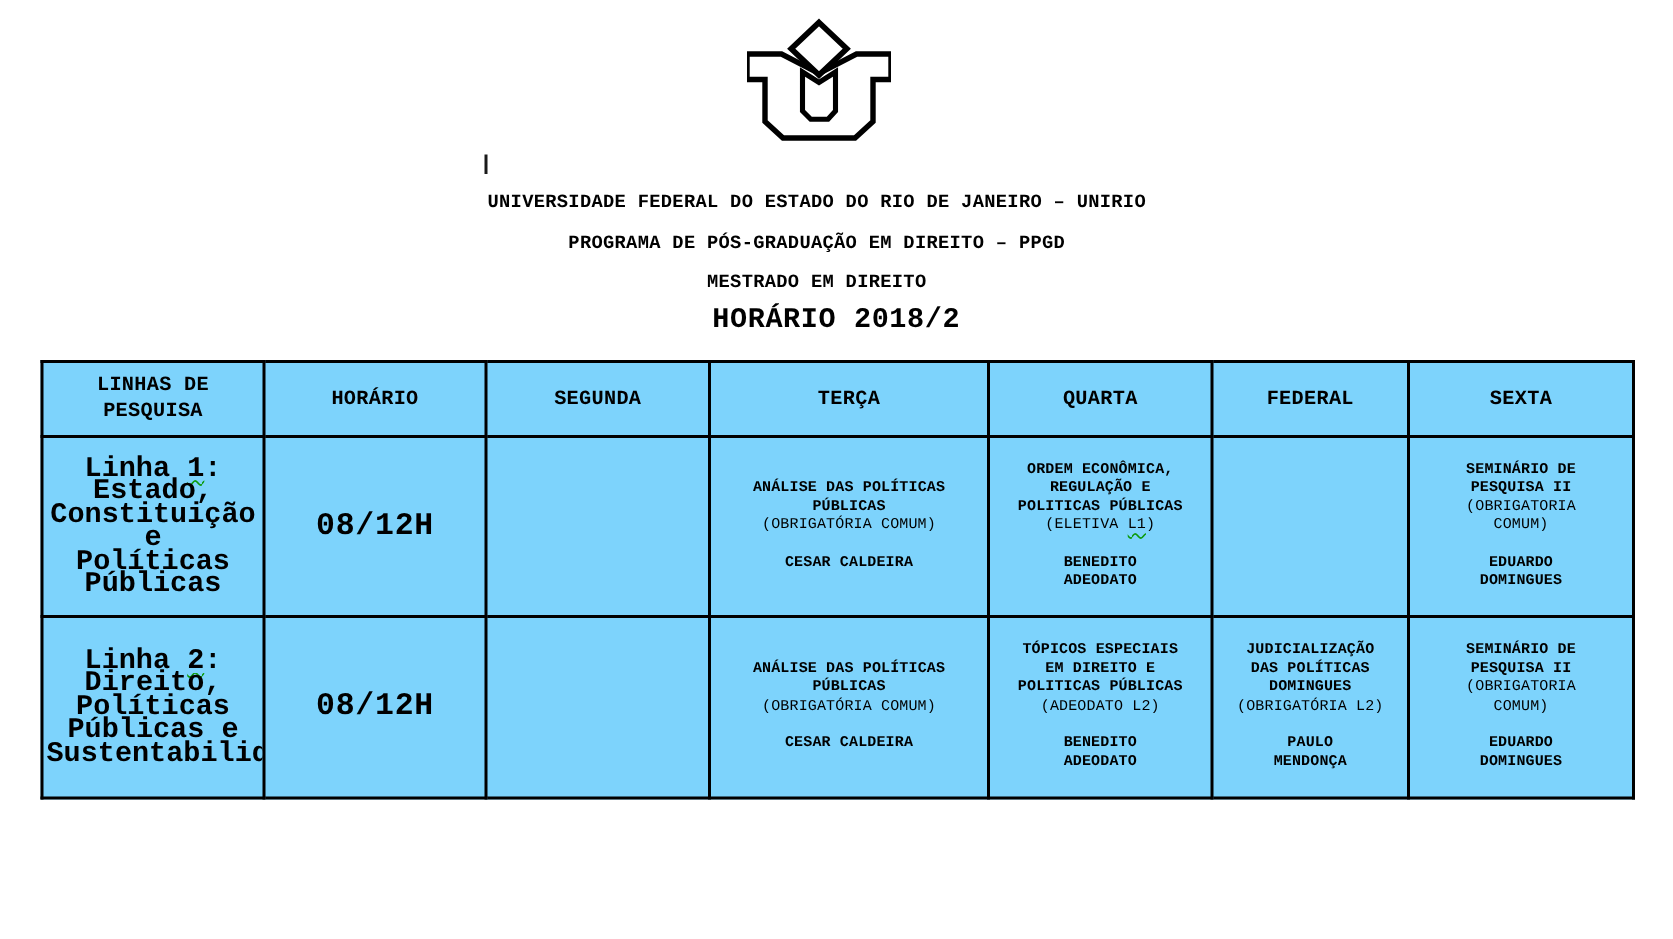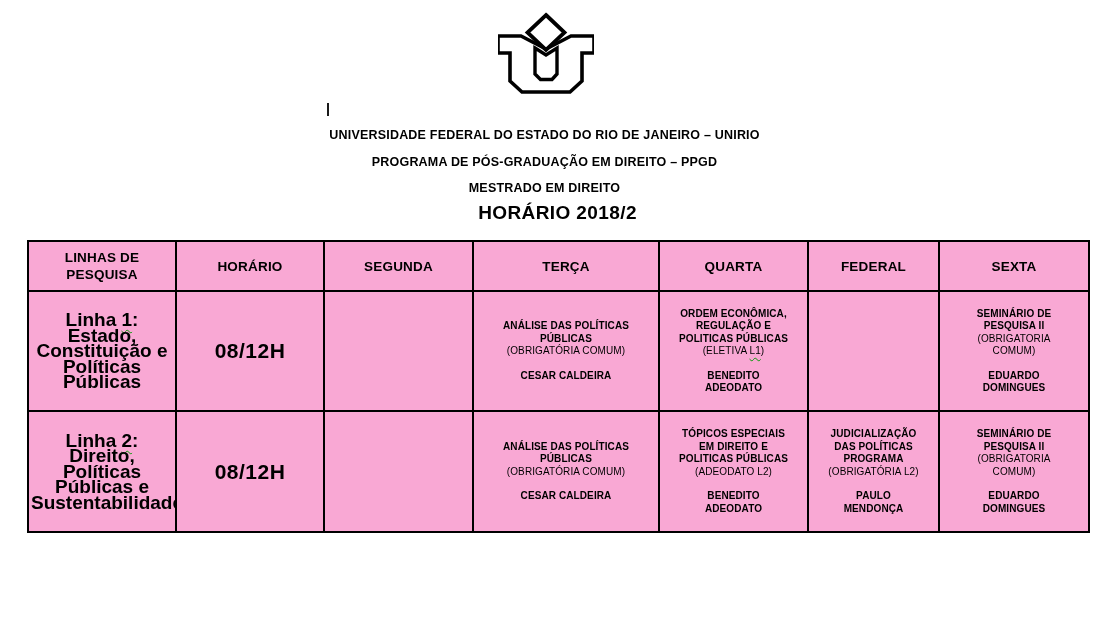--- a/index.html
+++ b/index.html
@@ -1,18 +1,18 @@
 <!DOCTYPE html>
 <html><head>
 <meta charset="utf-8">
 <style>
   html,body { margin:0; padding:0; background:#fff; }
   .screen {
     position:relative; width:1115px; height:626px; background:#ffffff;
-    font-family:Liberation Sans, sans-serif; color:#000;
+    font-family:Liberation Mono, monospace; color:#000;
     overflow:hidden;
   }
   .logo-wrap {
     position:absolute; top:12px; left:0; width:100%;
     display:flex; justify-content:center;
     transform:translateX(-12px);
   }
   .header-block {
     position:absolute; top:102px; left:0; width:100%;
     text-align:center;
@@ -27,21 +27,21 @@
     position:absolute; left:-2px; top:1px; width:2px; height:13px;
     background:#1a1a1a;
   }
   .doc-title {
     position:absolute; top:202px; left:0; width:100%;
     text-align:center; font-weight:bold; font-size:19px; letter-spacing:0.4px;
   }
   table.schedule {
     position:absolute; top:240px; left:27px;
     border-collapse:collapse; table-layout:fixed; width:1061px;
-    background:#f9a8d4;
+    background:#7dd3fc;
   }
   .schedule th, .schedule td {
     border:2px solid #000; text-align:center; vertical-align:middle;
     padding:2px; overflow:hidden;
   }
   .schedule thead tr { height:50px; }
   .schedule tbody tr.r1 { height:120px; }
   .schedule tbody tr.r2 { height:121px; }
   .schedule th {
     font-size:13.5px; font-weight:bold; white-space:pre-line; line-height:17px;
@@ -161,21 +161,21 @@
           <div class="course">TÓPICOS ESPECIAIS
 EM DIREITO E
 POLITICAS PÚBLICAS</div>
           <div class="ctype">(ADEODATO L2)</div>
           <div class="prof">BENEDITO
 ADEODATO</div>
         </td>
         <td>
           <div class="course">JUDICIALIZAÇÃO
 DAS POLÍTICAS
-PROGRAMA</div>
+DOMINGUES</div>
           <div class="ctype">(OBRIGATÓRIA L2)</div>
           <div class="prof">PAULO
 MENDONÇA</div>
         </td>
         <td>
           <div class="course">SEMINÁRIO DE
 PESQUISA II</div>
           <div class="ctype">(OBRIGATORIA
 COMUM)</div>
           <div class="prof">EDUARDO

